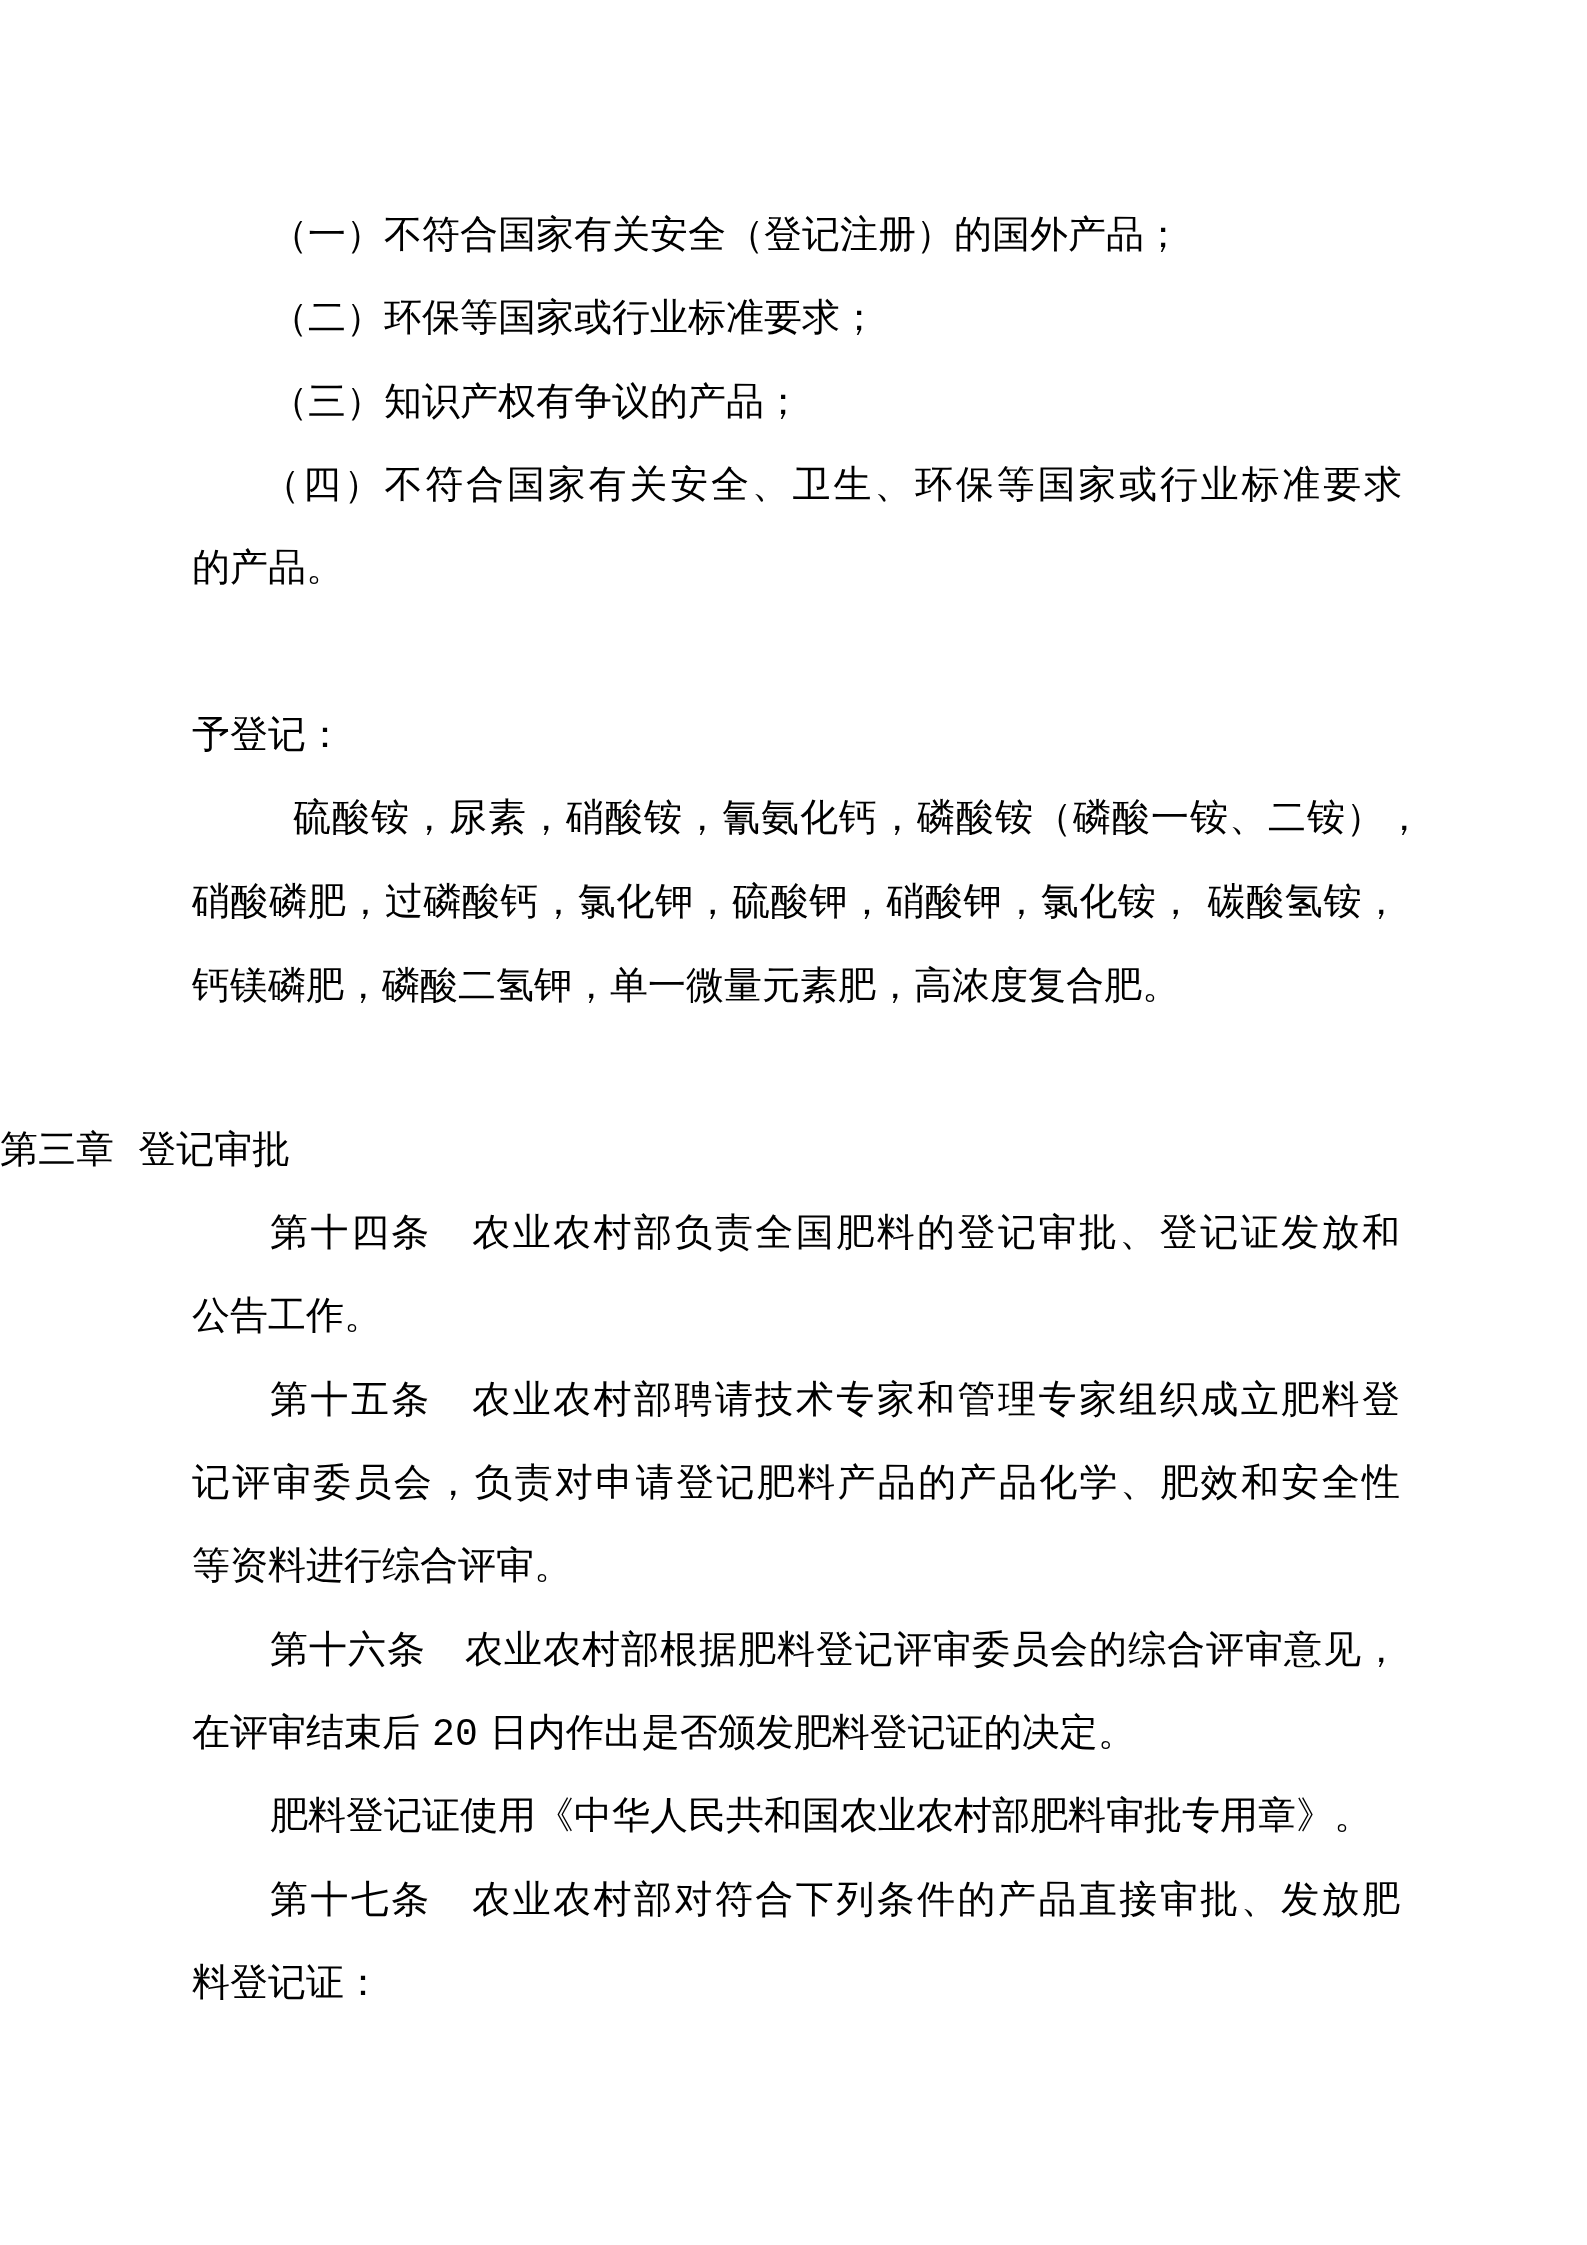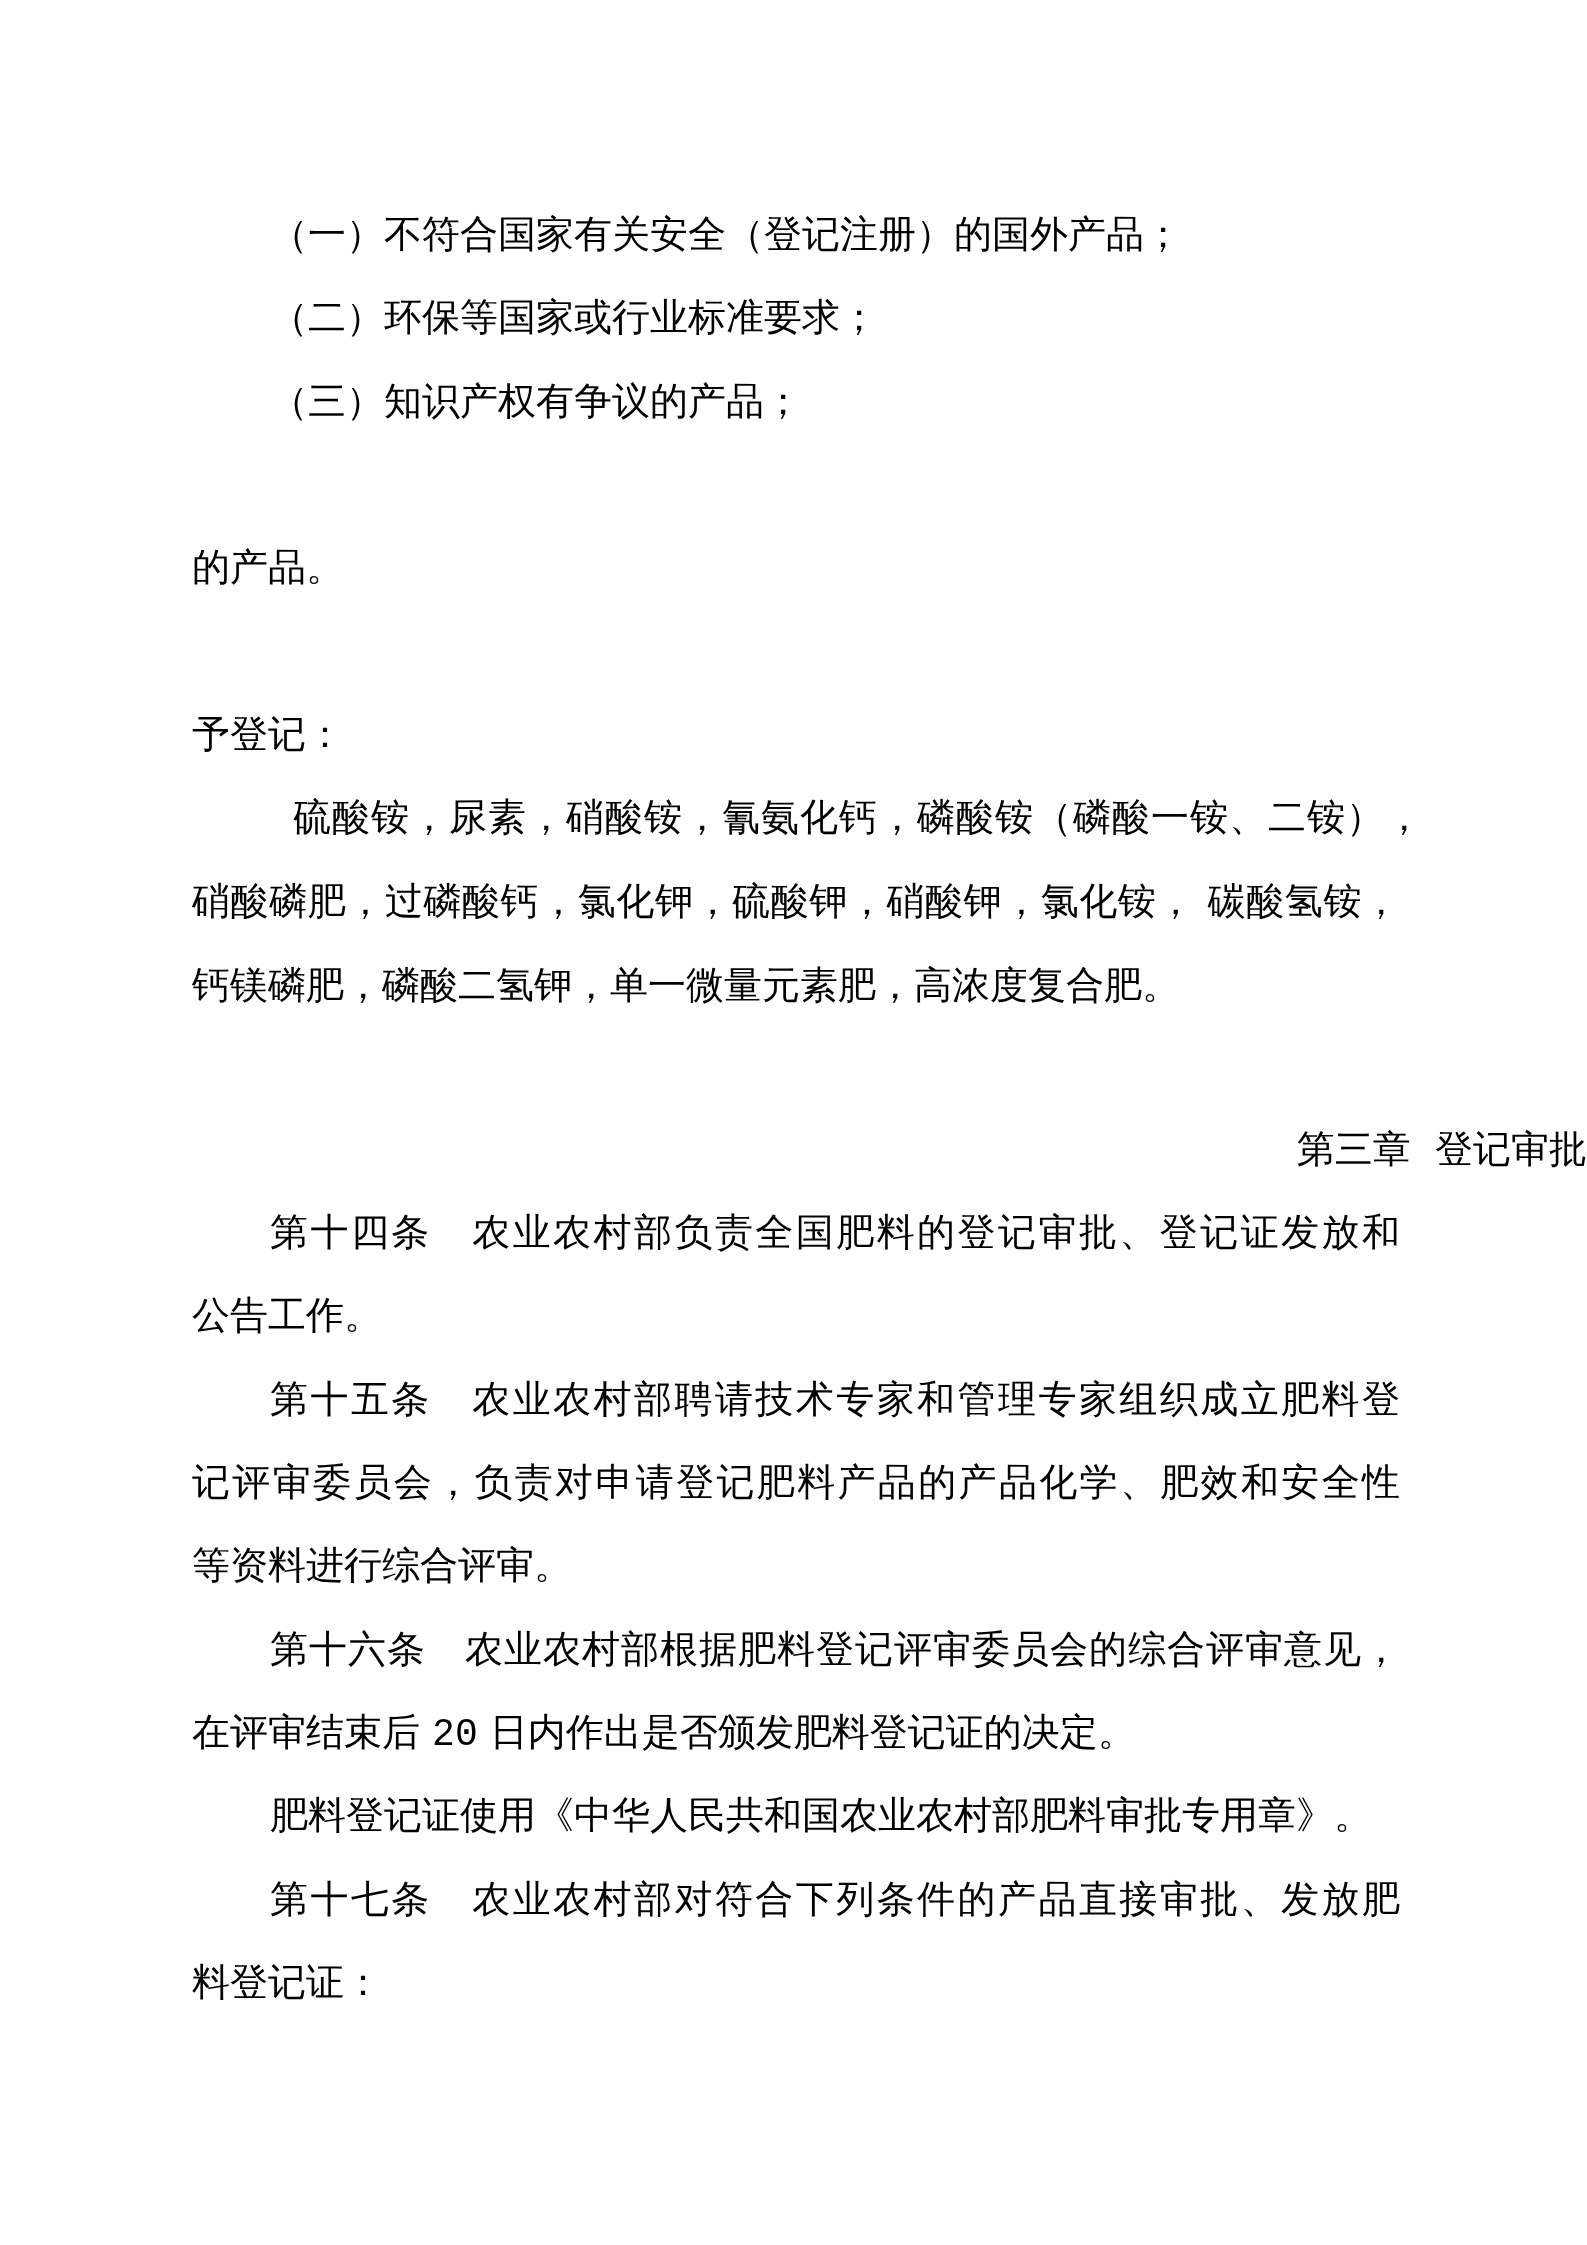--- a/index.html
+++ b/index.html
@@ -51,34 +51,35 @@
     text-align: left;
   }
   
   .indent-tail {
     left: 270px;
     text-align: left;
   }
   .heading {
     left: 0;
     width: 1587px;
-    text-align: right;
+    text-align: left;
   }
   .num {
     font-family: Liberation Mono, monospace;
   }
 </style>
 </head>
 <body>
 
 <div class="page">
 
   <div class="line indent-tail" style="top:192px;">（一）不符合国家有关安全（登记注册）的国外产品；</div>
   <div class="line indent-tail" style="top:275px;">（二）环保等国家或行业标准要求；</div>
   <div class="line indent-tail" style="top:359px;">（三）知识产权有争议的产品；</div>
+  <div class="line indent-full" style="top:442px; left:262px; width:1140px;">（四）不符合国家有关安全、卫生、环保等国家或行业标准要求</div>
   <div class="line tail" style="top:525px;">的产品。</div>
 
   <div class="line tail" style="top:692px;">予登记：</div>
   <div class="line indent-full" style="top:775px;margin-left:23px;">硫酸铵，尿素，硝酸铵，氰氨化钙，磷酸铵（磷酸一铵、二铵），</div>
   <div class="line full" style="top:859px;">硝酸磷肥，过磷酸钙，氯化钾，硫酸钾，硝酸钾，氯化铵， 碳酸氢铵，</div>
   <div class="line tail" style="top:943px;">钙镁磷肥，磷酸二氢钾，单一微量元素肥，高浓度复合肥。</div>
 
   <div class="line heading" style="top:1107px; white-space:pre;">第三章  登记审批</div>
 
   <div class="line indent-full" style="top:1190px;">第十四条　农业农村部负责全国肥料的登记审批、登记证发放和</div>

